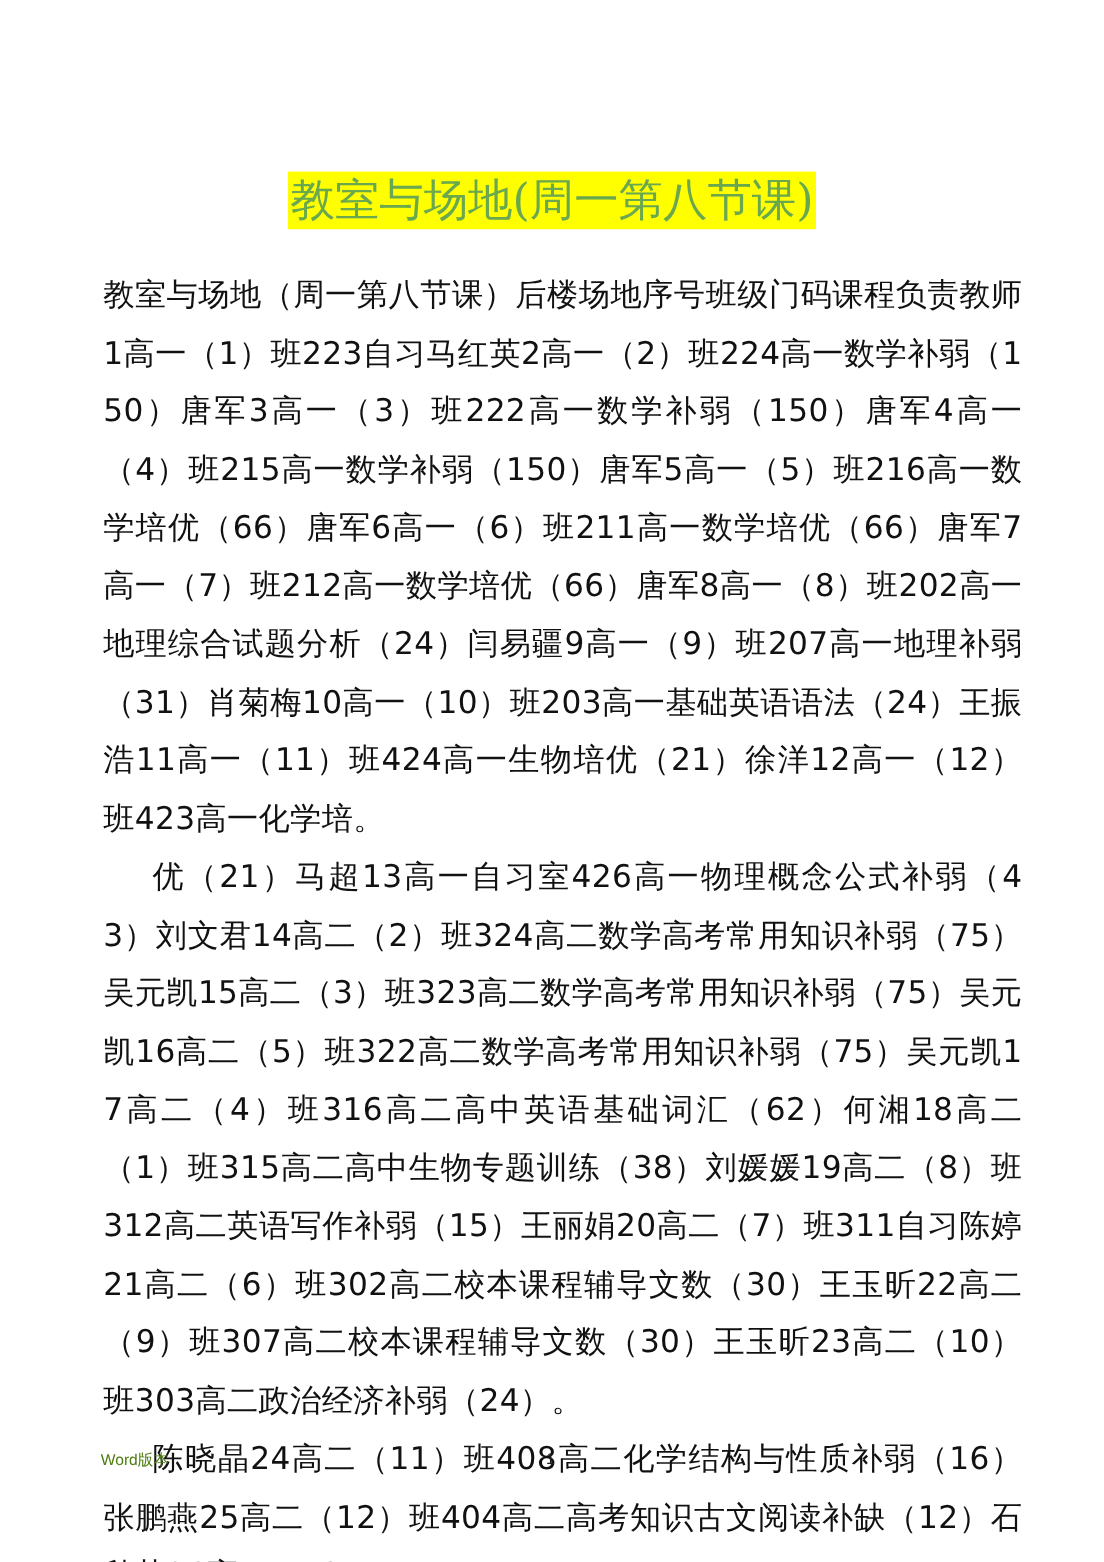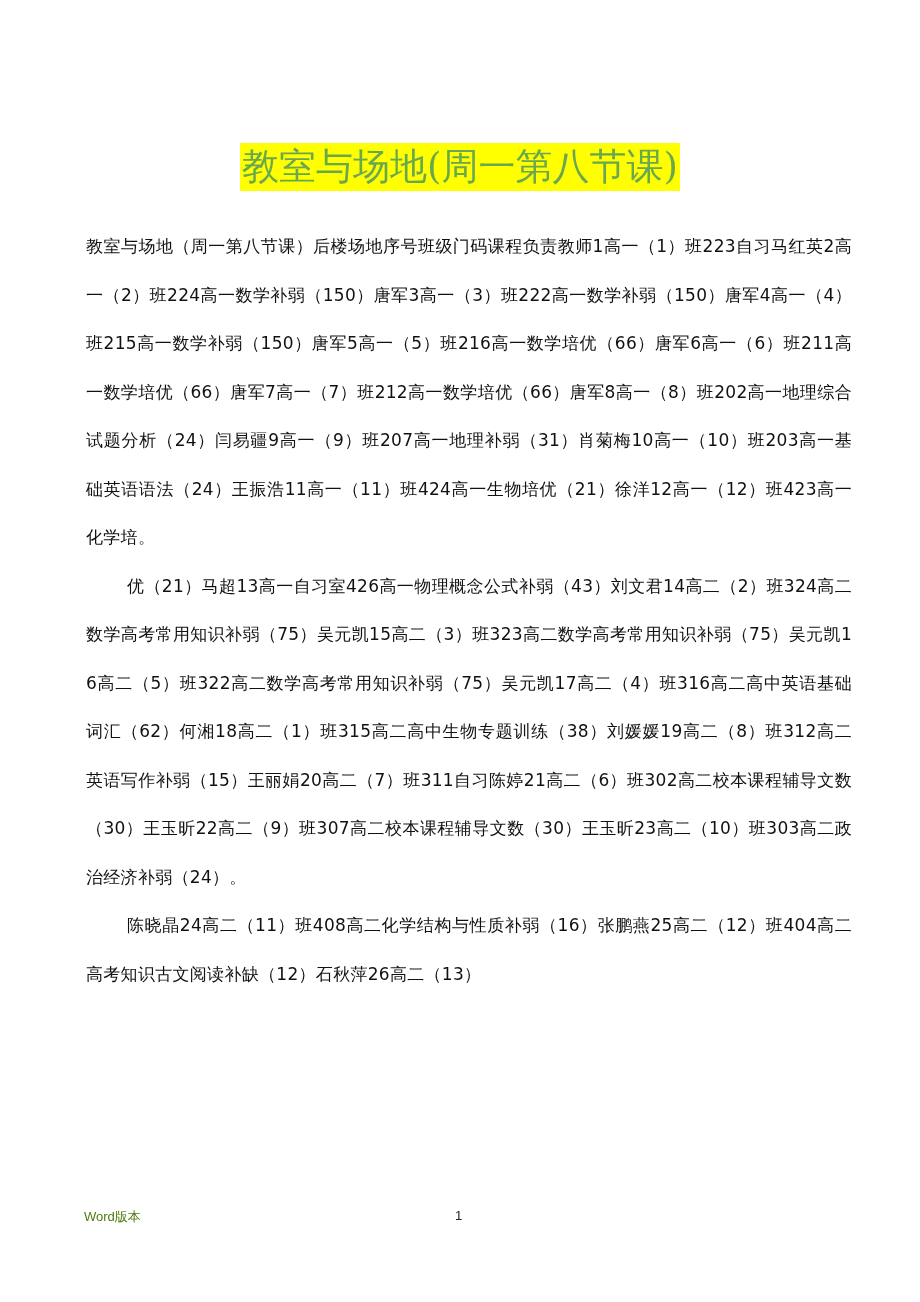--- a/index.html
+++ b/index.html
@@ -4,21 +4,21 @@
 <style>
   html, body { margin: 0; padding: 0; background: #ffffff; }
   body { width: 920px; height: 1302px; position: relative; overflow: hidden;
          font-family: "DejaVu Sans", "Liberation Sans", sans-serif; color: #111; }
   .page { position: absolute; left: 0; top: 0; width: 920px; height: 954px; }
   .title-wrap { position: absolute; top: 143px; left: 0; width: 920px; text-align: center; }
   .title { display: inline-block; background: #ffff00; color: #6aa84f;
            font-family: "DejaVu Serif", "Liberation Serif", serif;
            font-size: 37px; line-height: 48px; padding: 0 2px; letter-spacing: 0; }
   .body-text { position: absolute; left: 86px; top: 222px; width: 766px; }
-  .para { margin: 0; font-size: 17px; line-height: 48.5px; text-align: justify;
+  .para { margin: 0; font-size: 26px; line-height: 48.5px; text-align: justify;
           text-align-last: left; word-break: break-all; letter-spacing: 0.3px; }
   .para.indent { text-indent: 41px; }
   .footer-left { position: absolute; left: 84px; top: 1208px; font-size: 13px;
                  font-family: "Liberation Sans", sans-serif; color: #4d7c0f; }
   .footer-page { position: absolute; left: 455px; top: 1208px; font-size: 13px;
                  font-family: "Liberation Sans", sans-serif; color: #222; }
 </style>
 </head>
 <body>
 

